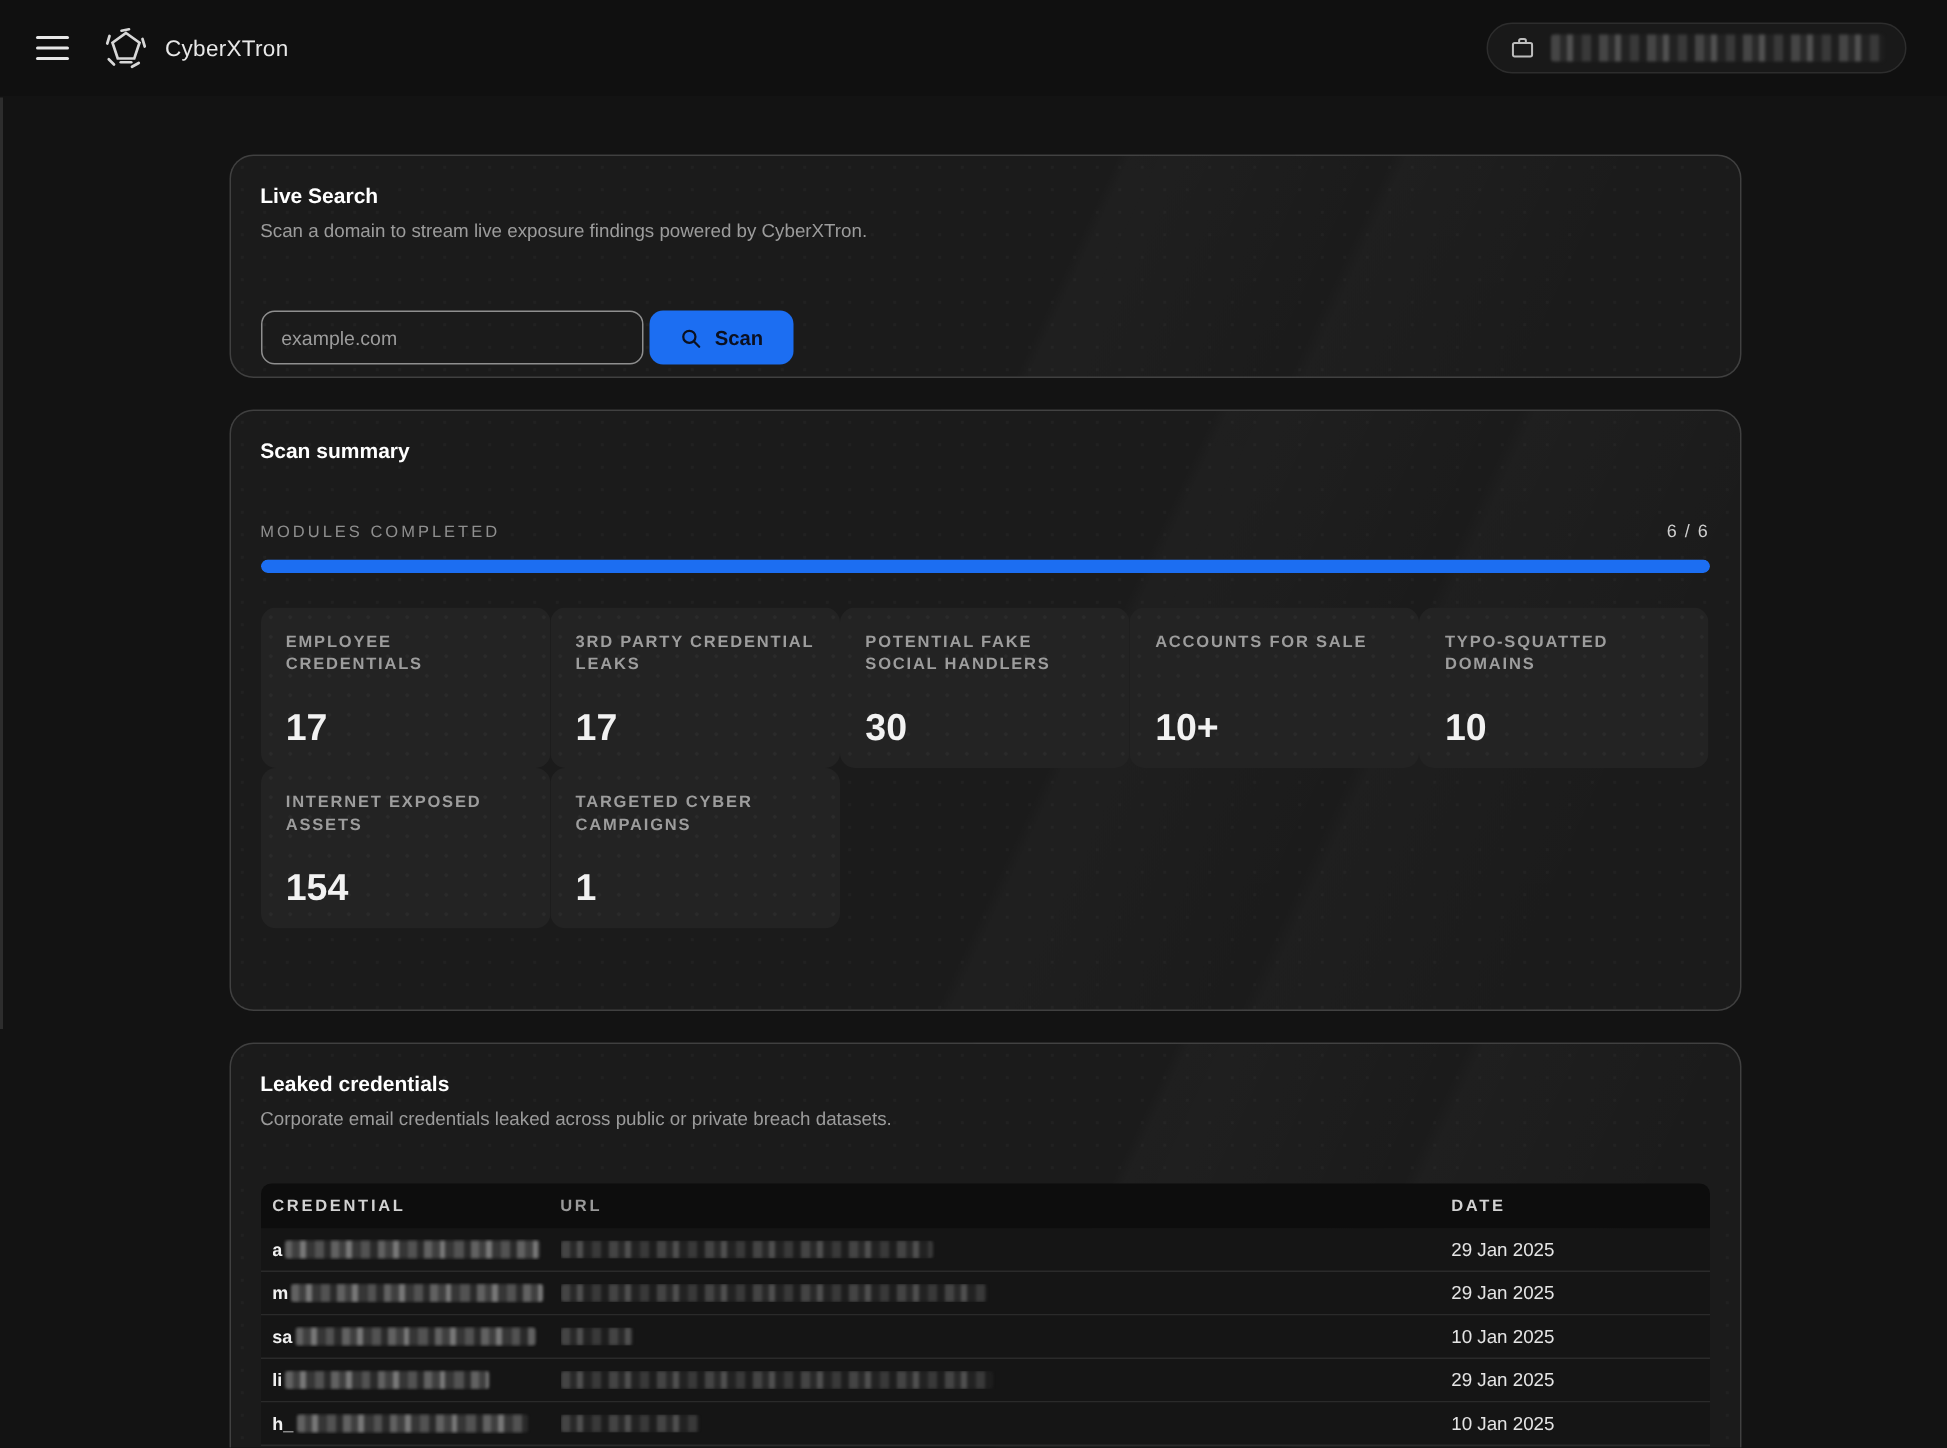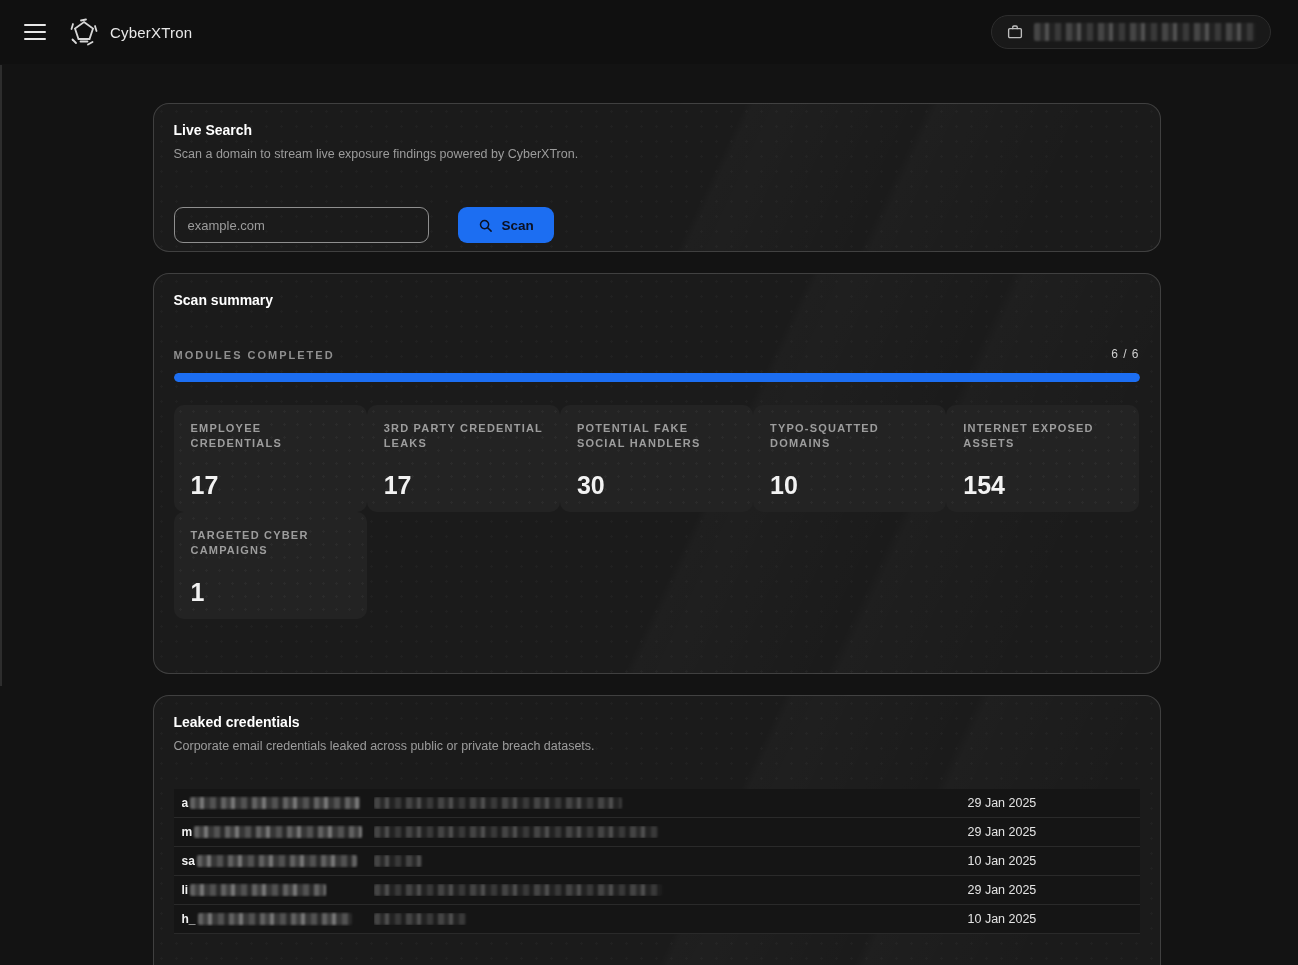--- a/index.html
+++ b/index.html
@@ -78,21 +78,21 @@
     border-radius:16px;
     padding:18px 20px 20px 20px;
     margin-bottom:21px;
     overflow:hidden;
     margin-left:15px;
   }
   .card h2 { font-size:14px; font-weight:700; color:#ffffff; margin-bottom:9px; }
   .card .subtitle { font-size:12.5px; color:#9c9c9c; }
 
   
-  .search-row { display:flex; align-items:center; gap:29px; margin-top:46px; }
+  .search-row { display:flex; align-items:center; gap:4px; margin-top:46px; }
   .domain-input {
     width:255px; height:36px;
     background:transparent;
     border:1px solid #8f8f8f;
     border-radius:9px;
     color:#e8e8e8;
     font-size:13px;
     padding:0 13px;
     font-family:"Liberation Sans", sans-serif;
     outline:none;
@@ -109,21 +109,21 @@
     font-family:"Liberation Sans", sans-serif;
     cursor:pointer;
   }
 
   
   .modules-row {
     display:flex; justify-content:space-between; align-items:flex-end;
     margin-top:39px; margin-bottom:12px;
   }
   .modules-label {
-    font-size:11px; font-weight:700; letter-spacing:2px; color:#8f8f8f;
+    font-size:11px; font-weight:400; letter-spacing:2px; color:#8f8f8f;
   }
   .modules-count { font-size:12px; color:#cfcfcf; letter-spacing:1px; }
   .progress-track {
     height:9px; border-radius:5px; background:#2a2a2a; overflow:hidden;
   }
   .progress-fill { height:100%; background:#1c6ef2; border-radius:5px; }
 
   .stats-grid {
     display:grid;
     grid-template-columns:repeat(5, 1fr);
@@ -247,39 +247,48 @@
       </div>
       <div class="stat-tile">
         <span class="stat-label">3RD PARTY CREDENTIAL LEAKS</span>
         <span class="stat-value">17</span>
       </div>
       <div class="stat-tile">
         <span class="stat-label">POTENTIAL FAKE SOCIAL HANDLERS</span>
         <span class="stat-value">30</span>
       </div>
       <div class="stat-tile">
+        <span class="stat-label">ACCOUNTS FOR SALE</span>
+        <span class="stat-value">10+</span>
+      </div>
+      <div class="stat-tile">
         <span class="stat-label">TYPO-SQUATTED DOMAINS</span>
         <span class="stat-value">10</span>
       </div>
       <div class="stat-tile">
         <span class="stat-label">INTERNET EXPOSED ASSETS</span>
         <span class="stat-value">154</span>
       </div>
       <div class="stat-tile">
         <span class="stat-label">TARGETED CYBER CAMPAIGNS</span>
         <span class="stat-value">1</span>
       </div>
     </div>
   </section>
 
   <section class="card" style="height:300px;">
     <h2>Leaked credentials</h2>
     <p class="subtitle">Corporate email credentials leaked across public or private breach datasets.</p>
 
     <div class="cred-table">
+      <div class="t-row t-head">
+        <span>CREDENTIAL</span>
+        <span class="col-url">URL</span>
+        <span>DATE</span>
+      </div>
       <div class="t-body">
         <div class="t-row">
           <span class="cred-cell">
             <span class="cred-prefix">a</span>
             <span class="redacted small" style="width:170px;"></span>
           </span>
           <span class="cred-cell">
             <span class="redacted small dark" style="width:248px;"></span>
           </span>
           <span class="date-cell">29 Jan 2025</span>

